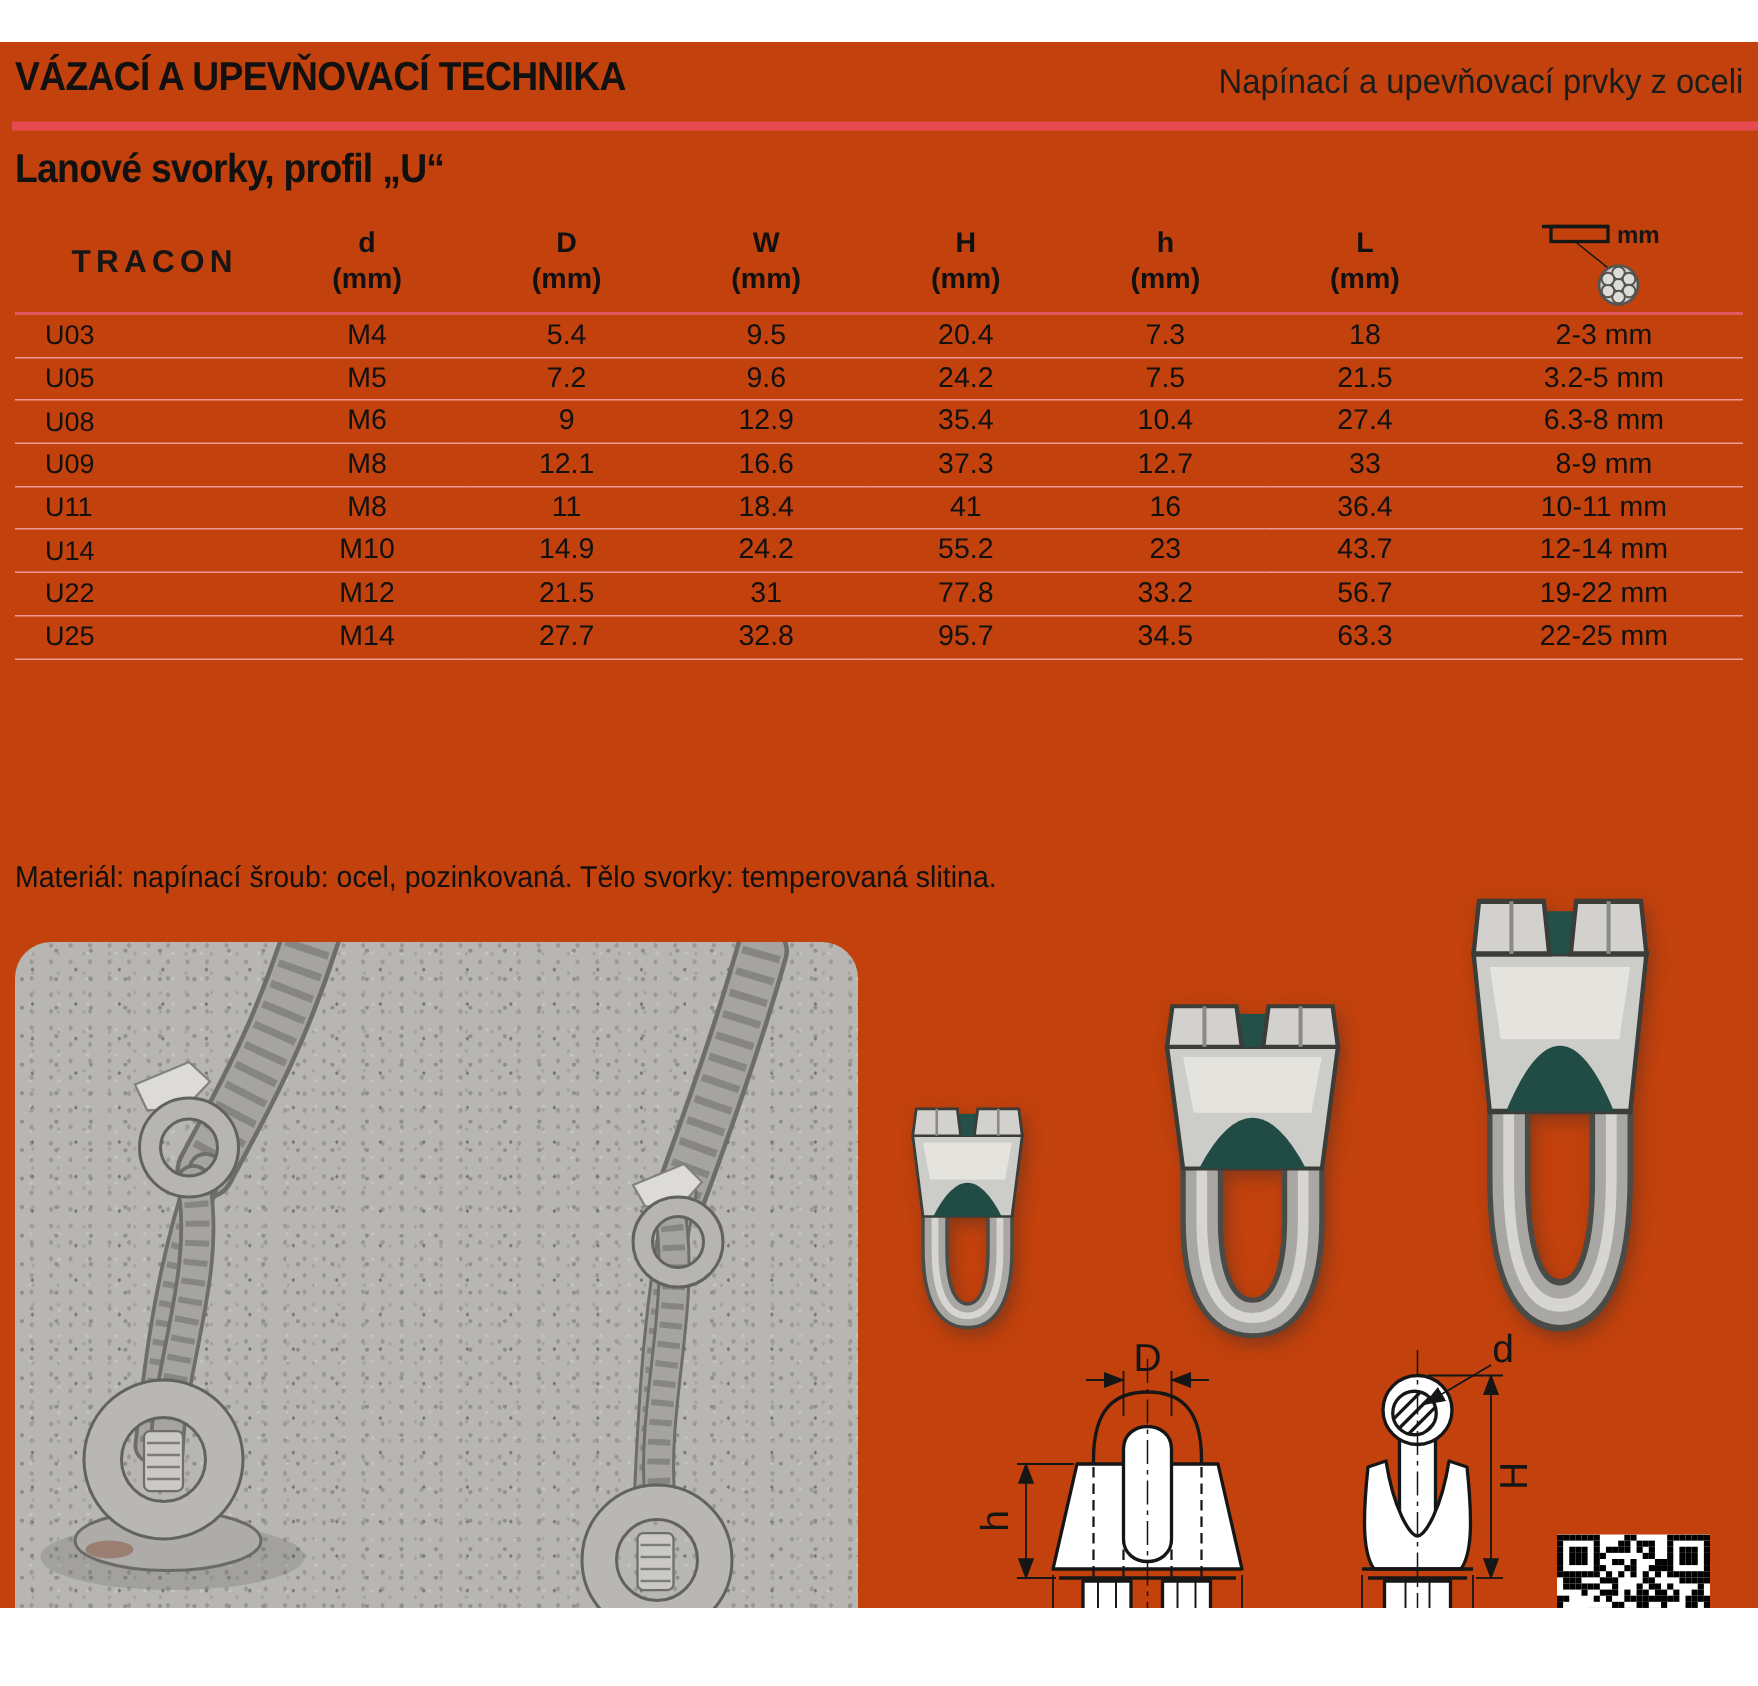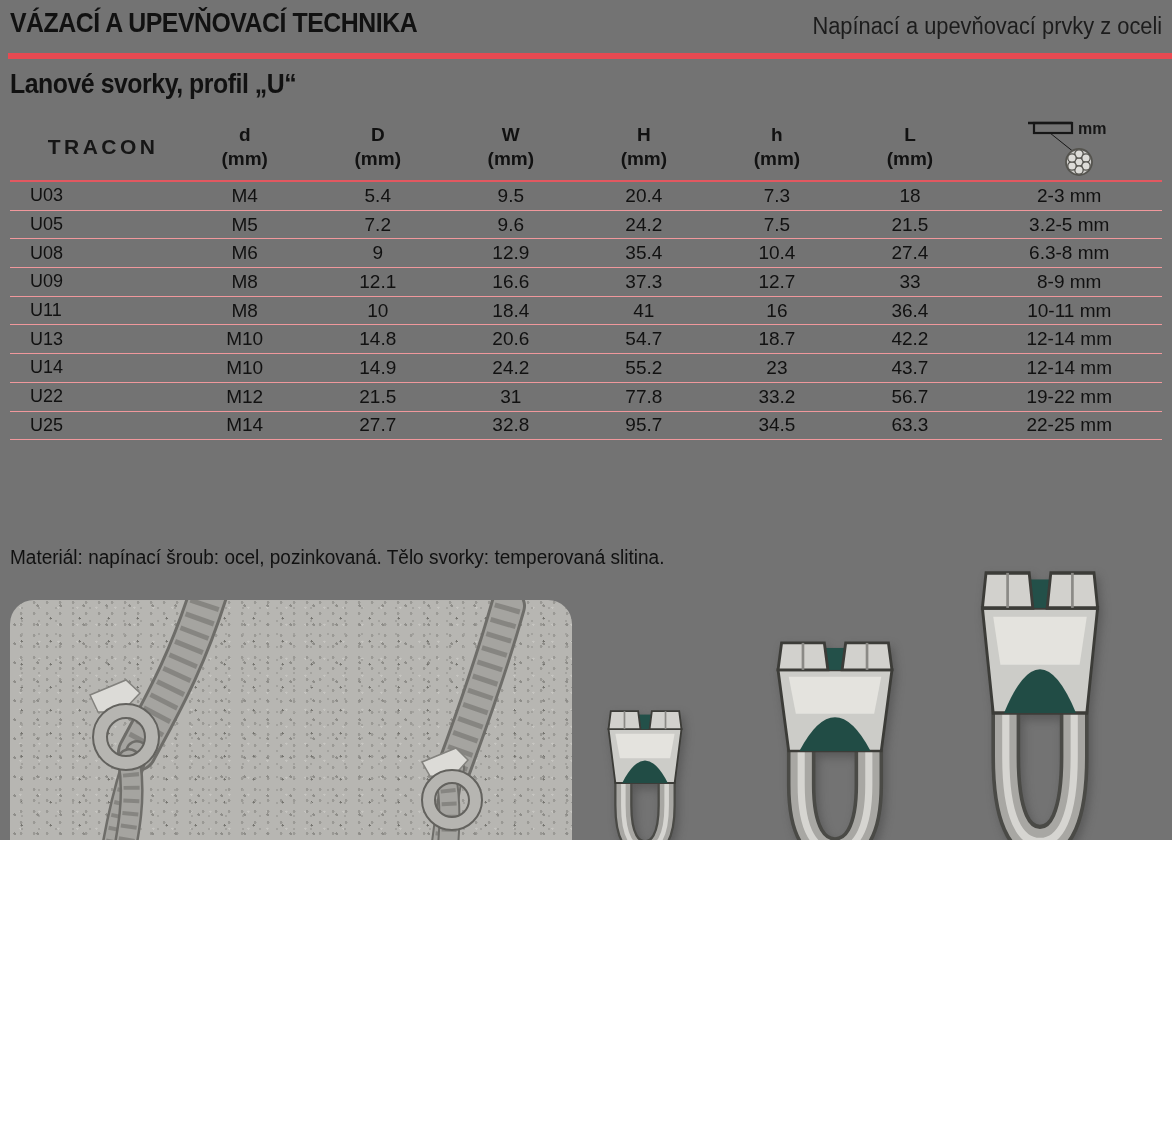--- a/index.html
+++ b/index.html
@@ -1,17 +1,17 @@
 <!DOCTYPE html>
 <html><head>
 <meta charset="utf-8">
 <style>
   html,body{margin:0;padding:0;background:#ffffff;}
-  #page{position:relative;width:1172px;height:840px;background:#737373;overflow:hidden;
-        font-family:"Liberation Sans",sans-serif;color:#111;}
+  #page{position:relative;width:1172px;height:1044px;background:#c2410c;overflow:hidden;
+        font-family:"Liberation Sans",sans-serif;color:#111;margin-top:28px;}
 
   
   .page-title{position:absolute;left:10px;top:8px;font-size:27px;font-weight:bold;
               letter-spacing:-0.5px;transform:scaleX(.92);transform-origin:left top;white-space:nowrap;}
   .page-subtitle{position:absolute;right:10px;top:13px;font-size:23px;color:#1c1c1c;
                  transform:scaleX(.95);transform-origin:right top;white-space:nowrap;}
   .rule-thick{position:absolute;left:8px;top:53px;width:1164px;height:6px;background:#e84a52;}
   .section-title{position:absolute;left:10px;top:69px;font-size:27px;font-weight:bold;
                  letter-spacing:-0.5px;transform:scaleX(.92);transform-origin:left top;white-space:nowrap;}
 
@@ -178,36 +178,26 @@
       <td>12.1</td>
       <td>16.6</td>
       <td>37.3</td>
       <td>12.7</td>
       <td>33</td>
       <td>8-9 mm</td>
     </tr>
           <tr>
       <th>U11</th>
       <td>M8</td>
-      <td>10</td>
+      <td>11</td>
       <td>18.4</td>
       <td>41</td>
       <td>16</td>
       <td>36.4</td>
       <td>10-11 mm</td>
-    </tr>
-          <tr>
-      <th>U13</th>
-      <td>M10</td>
-      <td>14.8</td>
-      <td>20.6</td>
-      <td>54.7</td>
-      <td>18.7</td>
-      <td>42.2</td>
-      <td>12-14 mm</td>
     </tr>
           <tr>
       <th>U14</th>
       <td>M10</td>
       <td>14.9</td>
       <td>24.2</td>
       <td>55.2</td>
       <td>23</td>
       <td>43.7</td>
       <td>12-14 mm</td>

